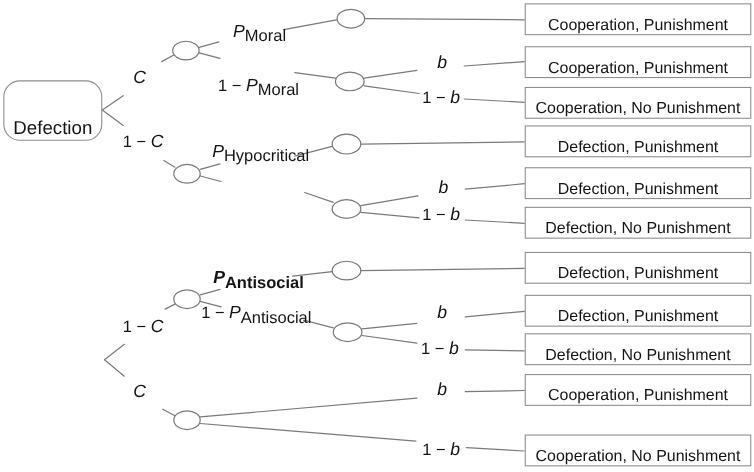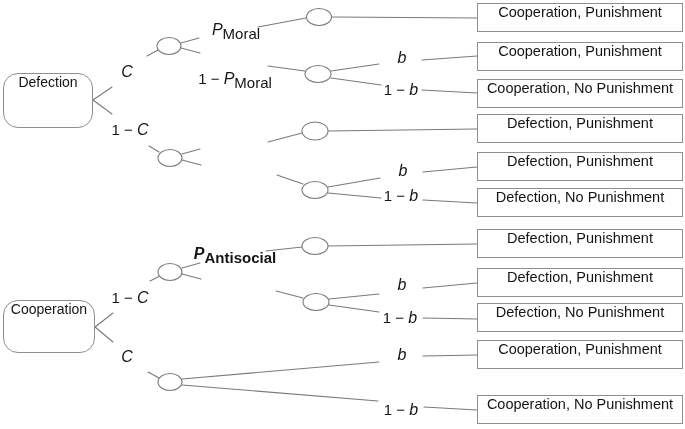--- a/index.html
+++ b/index.html
@@ -10,27 +10,27 @@
     position:relative; width:685px; height:429px; background:var(--bg);
     font-family:"Liberation Sans", sans-serif; color:var(--text);
     overflow:hidden;
   }
   .stage svg{position:absolute;left:0;top:0;}
   .edge{stroke:var(--line);stroke-width:1.1;fill:none;stroke-linecap:round;}
   .chance{stroke:var(--line);stroke-width:1.1;fill:var(--bg);}
   .root{
     position:absolute; box-sizing:border-box;
     border:1.4px solid var(--border); border-radius:15px;
-    display:flex; align-items:flex-start; justify-content:center;
-    font-size:14px; background:var(--bg);
+    display:flex; align-items:flex-end; justify-content:center;
+    font-size:17px; background:var(--bg);
   }
   .outcome{
     position:absolute; box-sizing:border-box; left:477px; width:206px; height:29px;
     border:1px solid var(--border); background:var(--bg);
-    display:flex; align-items:flex-start; justify-content:center;
+    display:flex; align-items:flex-end; justify-content:center;
     font-size:14.5px; white-space:nowrap;
   }
   .blabel{
     position:absolute; transform:translate(-50%,-50%);
     white-space:nowrap; font-size:15px; line-height:1;
   }
   .blabel .v{font-style:italic; font-size:16px;}
   .blabel sub{font-size:15px; font-style:normal;}
 </style>
 </head>
@@ -107,35 +107,34 @@
       <ellipse class="chance" cx="315" cy="131" rx="13" ry="9"></ellipse>
       <ellipse class="chance" cx="315" cy="190" rx="13" ry="8.5"></ellipse>
       <ellipse class="chance" cx="315" cy="246" rx="13" ry="8.5"></ellipse>
       <ellipse class="chance" cx="316" cy="302" rx="13" ry="8.5"></ellipse>
     </g>
   </svg>
 
   <div class="root" style="left:3px;top:73px;width:90px;height:55px;">
       <span>Defection</span>
     </div>
-  <div class="root" style="left:3px;top:300px;width:92px;height:53px;">
-      <span>Cooperation</span>
-    </div>
 
   <div class="blabel" style="left:127px;top:73px;"><span class="pfx"></span><span class="v">C</span><sub></sub></div>
   <div class="blabel" style="left:130px;top:131px;"><span class="pfx">1 − </span><span class="v">C</span><sub></sub></div>
   <div class="blabel" style="left:236px;top:31px;"><span class="pfx"></span><span class="v">P</span><sub>Moral</sub></div>
   <div class="blabel" style="left:235px;top:80px;"><span class="pfx">1 − </span><span class="v">P</span><sub>Moral</sub></div>
+  <div class="blabel" style="left:237px;top:140px;"><span class="pfx"></span><span class="v">P</span><sub>Hypocritical</sub></div>
   <div class="blabel" style="left:402px;top:58px;"><span class="v">b</span></div>
   <div class="blabel" style="left:401px;top:90px;"><span class="pfx">1 − </span><span class="v">b</span></div>
   <div class="blabel" style="left:403px;top:171px;"><span class="v">b</span></div>
   <div class="blabel" style="left:401px;top:196px;"><span class="pfx">1 − </span><span class="v">b</span></div>
   <div class="blabel" style="left:130px;top:299px;"><span class="pfx">1 − </span><span class="v">C</span><sub></sub></div>
   <div class="blabel" style="left:127px;top:357px;"><span class="v">C</span></div>
   <div class="blabel" style="left:235px;top:255px;font-weight:bold;"><span class="pfx"></span><span class="v">P</span><sub>Antisocial</sub></div>
+  <div class="blabel" style="left:233px;top:287px;"><span class="pfx">1 − </span><span class="v">P</span><sub>Antisocial</sub></div>
   <div class="blabel" style="left:402px;top:285px;"><span class="v">b</span></div>
   <div class="blabel" style="left:400px;top:318px;"><span class="pfx">1 − </span><span class="v">b</span></div>
   <div class="blabel" style="left:402px;top:355px;"><span class="v">b</span></div>
   <div class="blabel" style="left:401px;top:410px;"><span class="pfx">1 − </span><span class="v">b</span></div>
 
   <div class="outcome" style="top:3px;">
       <span>Cooperation, Punishment</span>
     </div>
   <div class="outcome" style="top:42px;">
       <span>Cooperation, Punishment</span>

